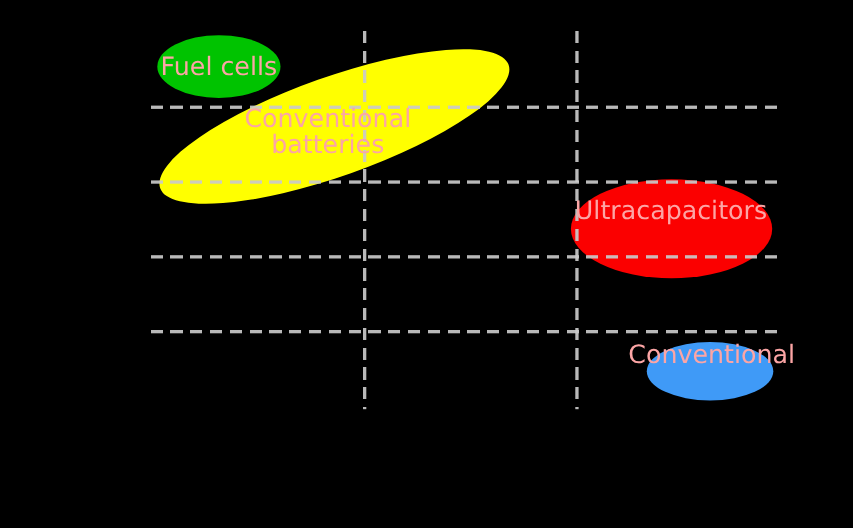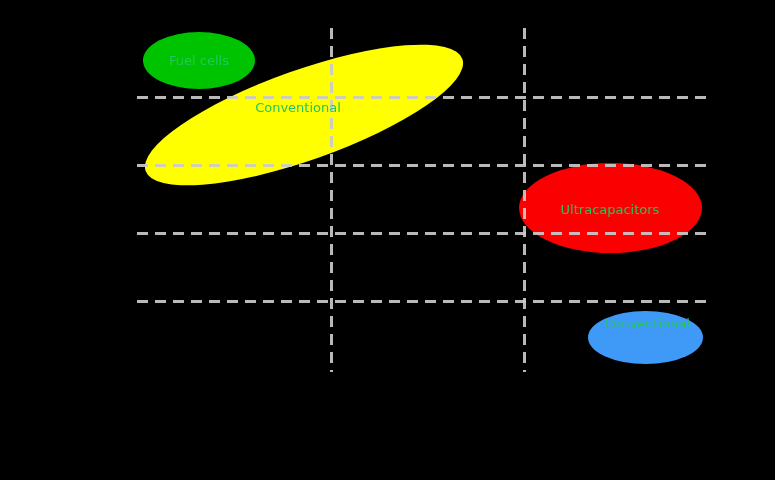--- a/index.html
+++ b/index.html
@@ -28,28 +28,28 @@
     position: absolute; top: 28px; height: 344px; width: 3px; z-index: 3;
     background: repeating-linear-gradient(180deg,
       rgba(201,201,201,0.92) 0 11px, rgba(0,0,0,0) 11px 18px);
   }
   .gl-h.h1 { top: 96px; }  .gl-h.h2 { top: 164px; }
   .gl-h.h3 { top: 232px; } .gl-h.h4 { top: 300px; }
   .gl-v.v1 { left: 330px; } .gl-v.v2 { left: 523px; }
   
   .lbl {
     position: absolute; z-index: 4;
-    color: #22c55e; font-size: 13px; text-align: center;
+    color: #fca5a5; font-size: 23px; text-align: center;
     display: flex; flex-direction: column;
     align-items: center; justify-content: center;
     pointer-events: none; white-space: nowrap;
   }
   .lbl.fuel      { left: 143px; top: 32px;  width: 112px; height: 57px; }
   .lbl.batteries { left: 198px; top: 96px;  width: 200px; line-height: 24px; }
-  .lbl.ultra     { left: 510px; top: 198px; width: 200px; height: 22px; }
+  .lbl.ultra     { left: 510px; top: 181px; width: 200px; height: 22px; }
   .lbl.convcap   { left: 547px; top: 312px; width: 200px; line-height: 23px; }
 </style>
 </head>
 <body>
 
 <div class="chart">
 
   <div class="ellipse fuel"></div>
   <div class="ellipse batteries"></div>
   <div class="ellipse ultra"></div>
@@ -61,20 +61,21 @@
   <div class="gl-h h4"></div>
   <div class="gl-v v1"></div>
   <div class="gl-v v2"></div>
 
   <div class="lbl fuel">
     <span>Fuel cells</span>
   </div>
 
   <div class="lbl batteries">
     <span>Conventional</span>
+    <span>batteries</span>
   </div>
 
   <div class="lbl ultra">
     <span>Ultracapacitors</span>
   </div>
 
   <div class="lbl convcap">
     <span>Conventional</span>
   </div>
 

